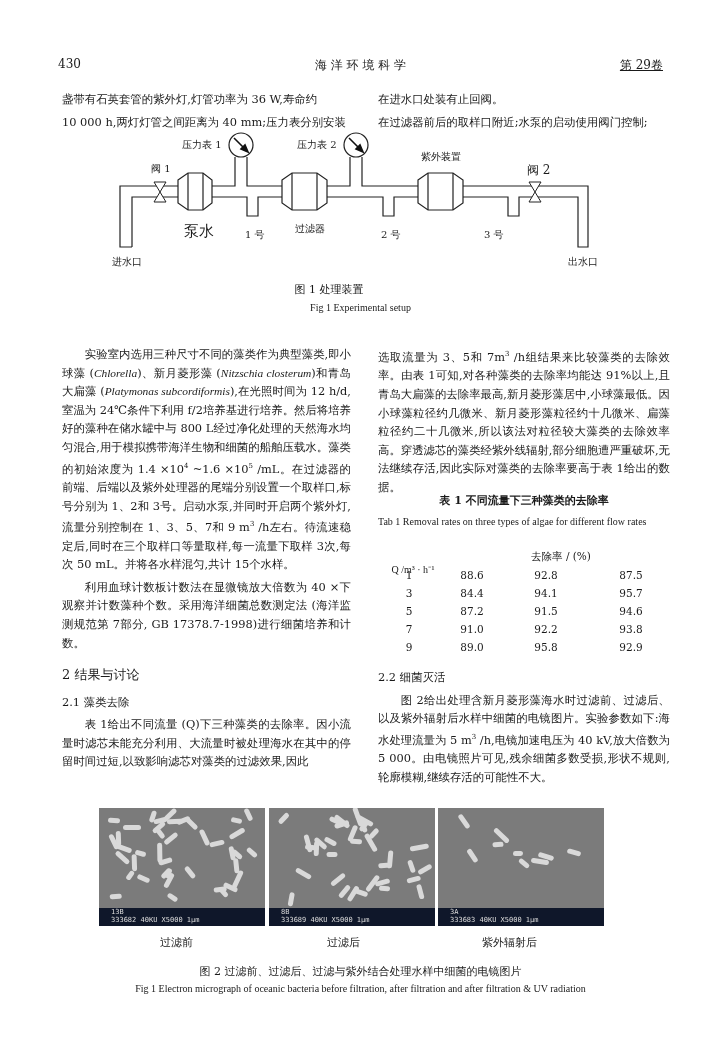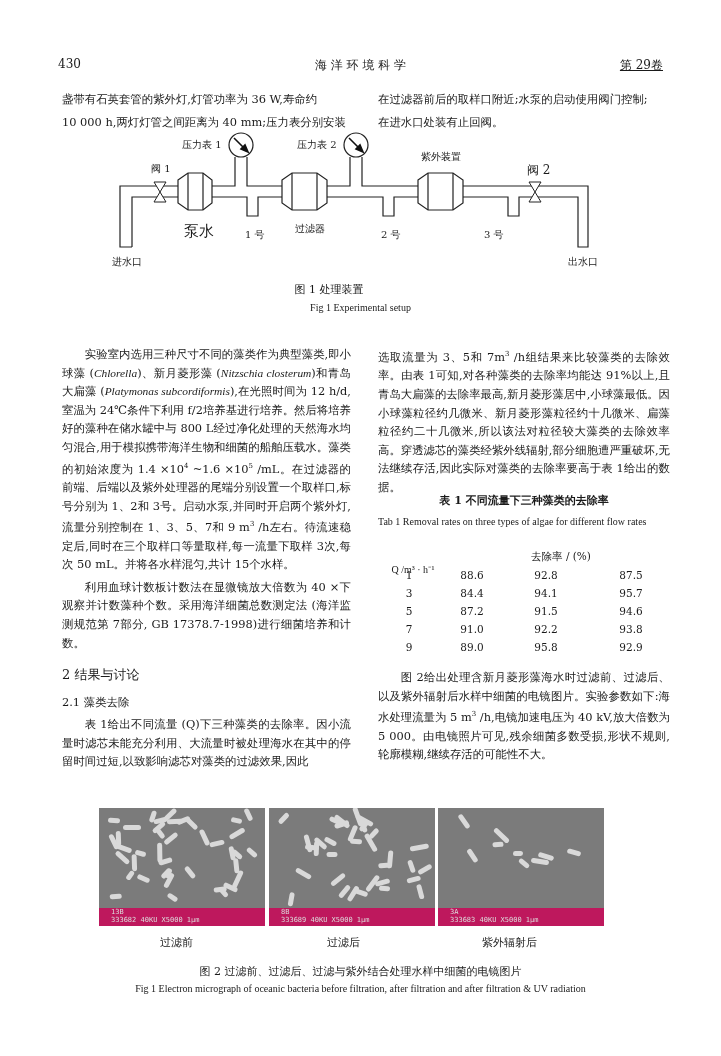--- a/index.html
+++ b/index.html
@@ -10,41 +10,41 @@
   .para{font-size:11.4px;line-height:18.6px;text-align:justify;}
   .para p{margin:4px;}
   .ind{text-indent:2em;}
   .cap{font-size:11px;text-align:center;}
   .capen{font-size:10px;text-align:center;font-family:"Liberation Serif",serif;}
   .sec{font-size:13px;}
   .sub{font-size:11.4px;}
   table.t1{border-collapse:collapse;font-size:10.5px;}
   table.t1 td{padding:0;height:18px;text-align:center;}
   .micro{position:absolute;top:808px;width:166px;height:118px;background:#7b7b7b;overflow:hidden;}
-  .micro .bar{position:absolute;left:0;right:0;bottom:0;height:18px;background:#be185d;color:#ddd;
+  .micro .bar{position:absolute;left:0;right:0;bottom:0;height:18px;background:#0f172a;color:#ddd;
               font-family:"DejaVu Sans Mono",monospace;font-size:7px;line-height:8px;padding-left:12px;}
   .micro .cell{position:absolute;background:#d9d9d9;border-radius:4px;height:5px;}
   .mlabel{position:absolute;top:935px;font-size:11px;}
   sup{font-size:7px;}
   i{font-family:"Liberation Serif",serif;}
 </style>
 </head>
 <body>
 
 <div class="abs hdr" style="left:58px;">430</div>
 <div class="abs hdr" style="left:0;width:721px;text-align:center;">海 洋 环 境 科 学</div>
 <div class="abs hdr" style="right:58px;text-decoration:underline;">第 29卷</div>
 
 <div class="abs para" style="left:58px;top:86px;width:300px;">
   <p>盏带有石英套管的紫外灯,灯管功率为 36 W,寿命约</p>
   <p>10 000 h,两灯灯管之间距离为 40 mm;压力表分别安装</p>
 </div>
 <div class="abs para" style="left:374px;top:86px;width:300px;">
+  <p>在进水口处装有止回阀。</p>
   <p>在过滤器前后的取样口附近;水泵的启动使用阀门控制;</p>
-  <p>在进水口处装有止回阀。</p>
 </div>
 
 <div class="abs" style="left:100px;top:130px;width:520px;height:140px;">
   <svg width="520" height="140" viewBox="0 0 520 140" style="position:absolute;left:0;top:0;">
     <g fill="none" stroke="#222" stroke-width="1.2">
 
       <path d="M32,117 L20,117 L20,56 L55,56"></path>
       <path d="M32,117 L32,67 L55,67"></path>
 
       <path d="M78,56 L78,56 M112,56 L135,56 L135,27 M147,27 L147,56 L182,56"></path>
@@ -152,20 +152,21 @@
           <td>9</td>
           <td>89.0</td>
           <td>95.8</td>
           <td>92.9</td>
         </tr>
   </tbody>
     </table>
 </div>
 
 <div class="abs para" style="left:374px;top:664px;width:300px;">
+  <p class="sub">2.2  细菌灭活</p>
   <p class="ind"><span>图 2给出处理含新月菱形藻海水时过滤前、过滤后、以及紫外辐射后水样中细菌的电镜图片。实验参数如下:海水处理流量为 5 m</span><sup>3</sup><span> /h,电镜加速电压为 40 kV,放大倍数为 5 000。由电镜照片可见,残余细菌多数受损,形状不规则,轮廓模糊,继续存活的可能性不大。</span></p>
 </div>
 
 <div class="micro" style="left:99px;">
   <div class="bar">
       <div>13B</div>
       <div>333682   40KU  X5000    1μm</div>
     </div>
 <div class="cell" style="width: 14.9041px; left: 85.3145px; top: 13.1618px; transform: rotate(44deg);"></div>
     <div class="cell" style="width: 14.4321px; left: 77.4255px; top: 9.9131px; transform: rotate(158deg);"></div>

